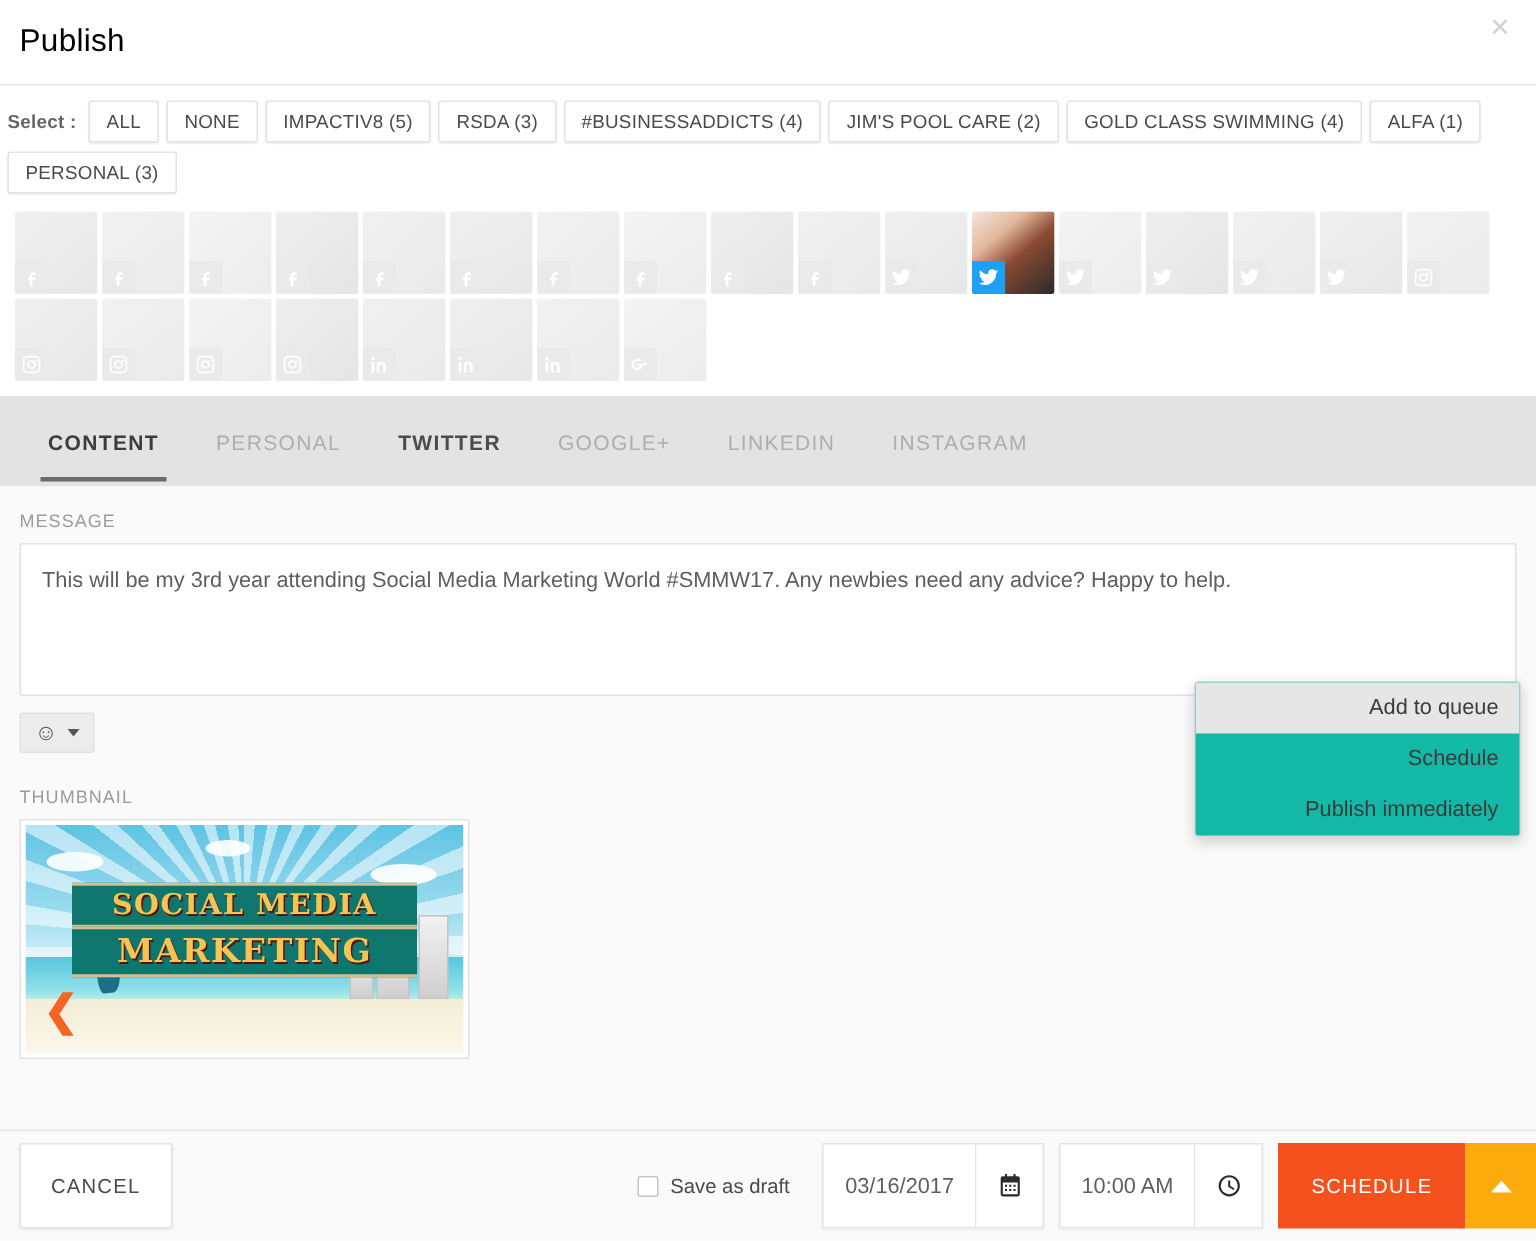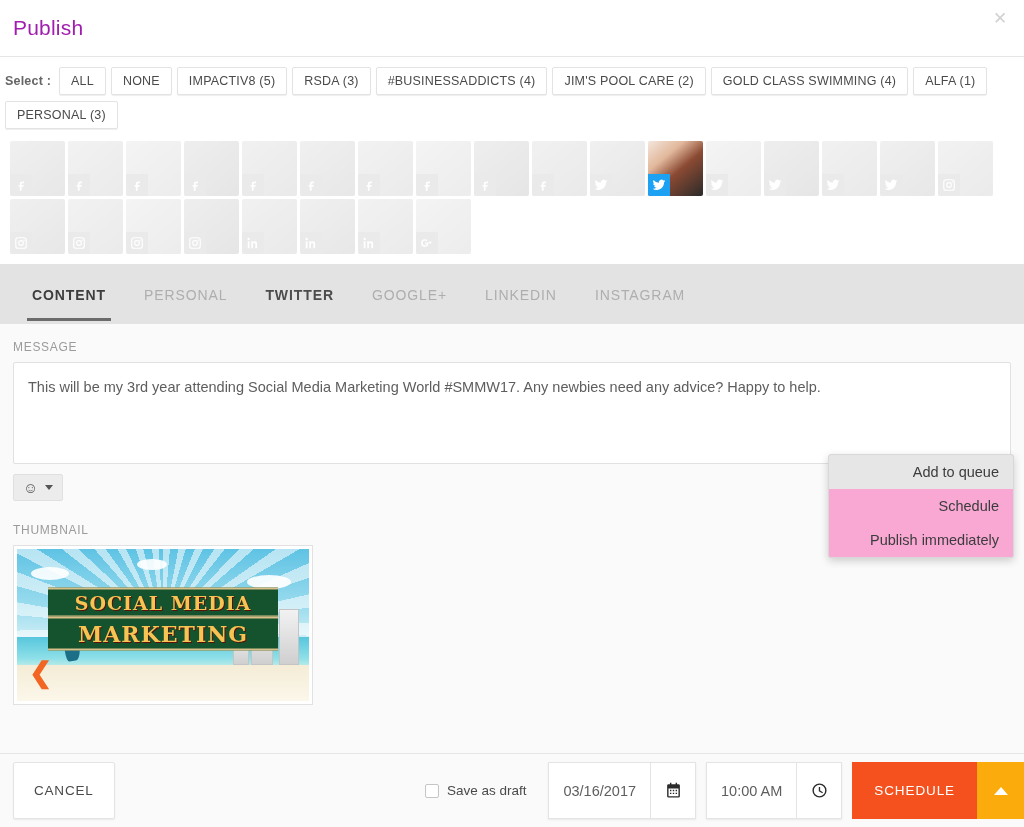--- a/index.html
+++ b/index.html
@@ -9,21 +9,21 @@
     background: #ffffff; overflow: hidden;
   }
 
   
   .titlebar {
     height: 57px; background: #ffffff;
     border-bottom: 1px solid #e6e6e6;
     display: flex; align-items: center; position: relative;
   }
   .titlebar h1 {
-    font-size: 21px; font-weight: 400; color: #a21caf;
+    font-size: 21px; font-weight: 400; color: #000000;
     margin-left: 13px; letter-spacing: .2px;
   }
   .close-x {
     position: absolute; right: 13px; top: 8px;
     width: 22px; height: 22px; color: #d2d2d2;
     font-size: 17px; line-height: 22px; text-align: center;
     cursor: pointer;
   }
 
   
@@ -140,35 +140,35 @@
   .sand { position: absolute; left: 0; right: 0; bottom: 0; height: 24%; background: linear-gradient(#f4ecd6, #fbf7ea); }
   .cloud { position: absolute; background: #fff; border-radius: 50%; opacity: .9; }
   .bldg { position: absolute; bottom: 24%; background: linear-gradient(#f2f2f2,#cfcfcf); border: 1px solid #c4c4c4; }
   .sail { position: absolute; bottom: 26%; left: 46px; width: 16px; height: 52px;
     background: #1c6f87; border-radius: 60% 10% 40% 20%; transform: rotate(-7deg); }
   .smm-logo {
     position: absolute; left: 50%; top: 46%; transform: translate(-50%,-50%);
     text-align: center; width: 230px;
   }
   .smm-banner {
-    background: #14532d; color: #f6c453; font-family: "DejaVu Serif", serif;
+    background: #0f766e; color: #f6c453; font-family: "DejaVu Serif", serif;
     font-weight: bold; font-size: 19px; letter-spacing: 1px;
     padding: 2px 12px; text-shadow: 1px 1px 0 #5d1009;
     border-top: 2px solid #d8c08a; border-bottom: 2px solid #d8c08a;
   }
   .smm-banner.two { font-size: 22px; margin-top: -1px; }
   .prev-arrow {
     position: absolute; left: 12px; bottom: 14px;
     font-size: 28px; color: #f26522; font-weight: bold; cursor: pointer; line-height: 1;
   }
 
   
   .dropdown {
-    position: absolute; right: 10px; top: 130px; width: 186px;
-    background: #f9a8d4; border: 1px solid #d8d8d8; border-radius: 3px;
+    position: absolute; right: 10px; top: 130px; width: 218px;
+    background: #14b8a6; border: 1px solid #d8d8d8; border-radius: 3px;
     box-shadow: 0 3px 9px rgba(0,0,0,.18); z-index: 40; overflow: hidden;
   }
   .ddrow {
     padding: 9px 14px; text-align: right; font-size: 14.5px;
     color: #3c3c3c; cursor: pointer;
   }
   .ddrow.hl { background: #e6e6e6; }
 
   
   .footer {

